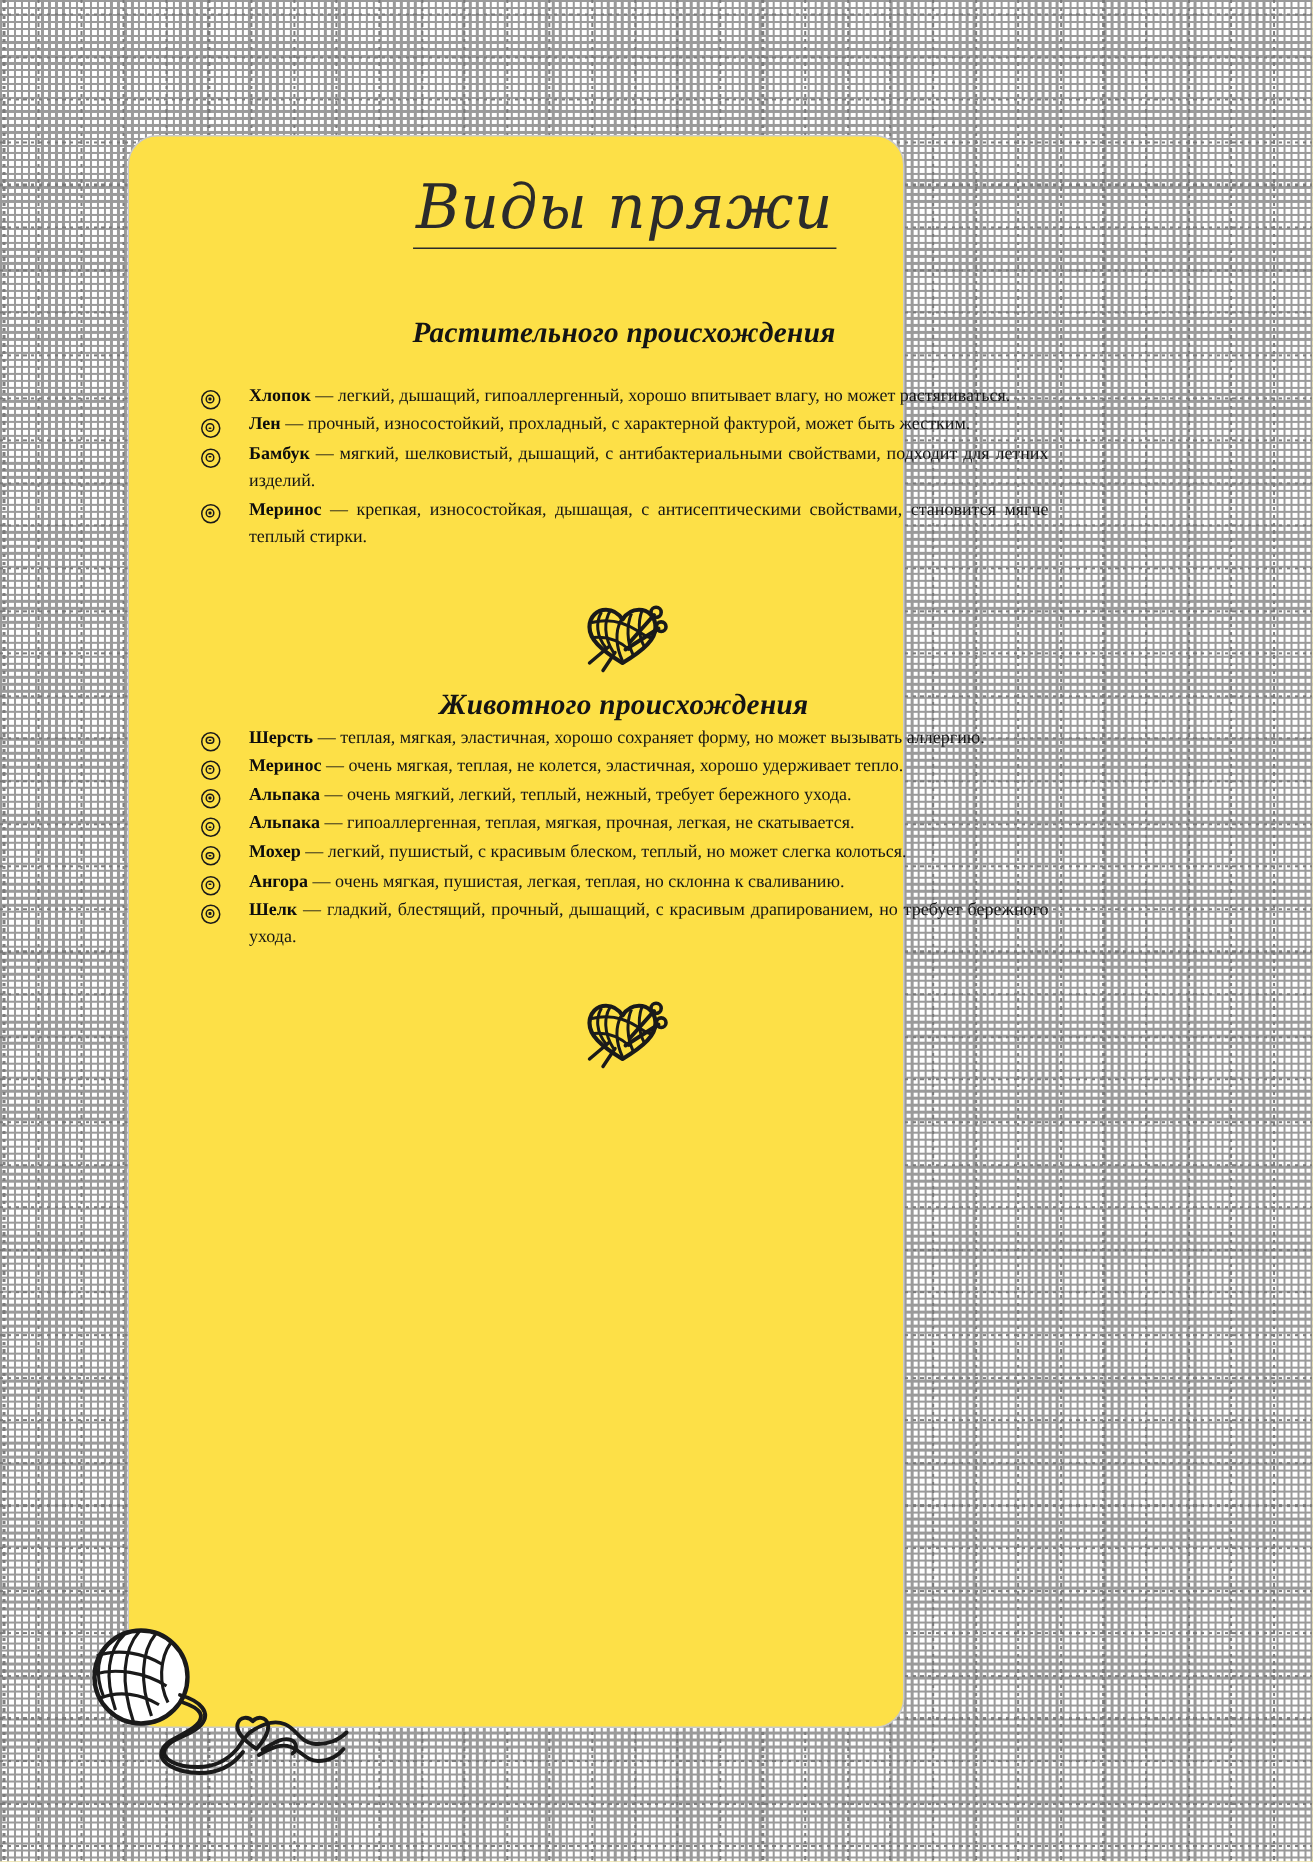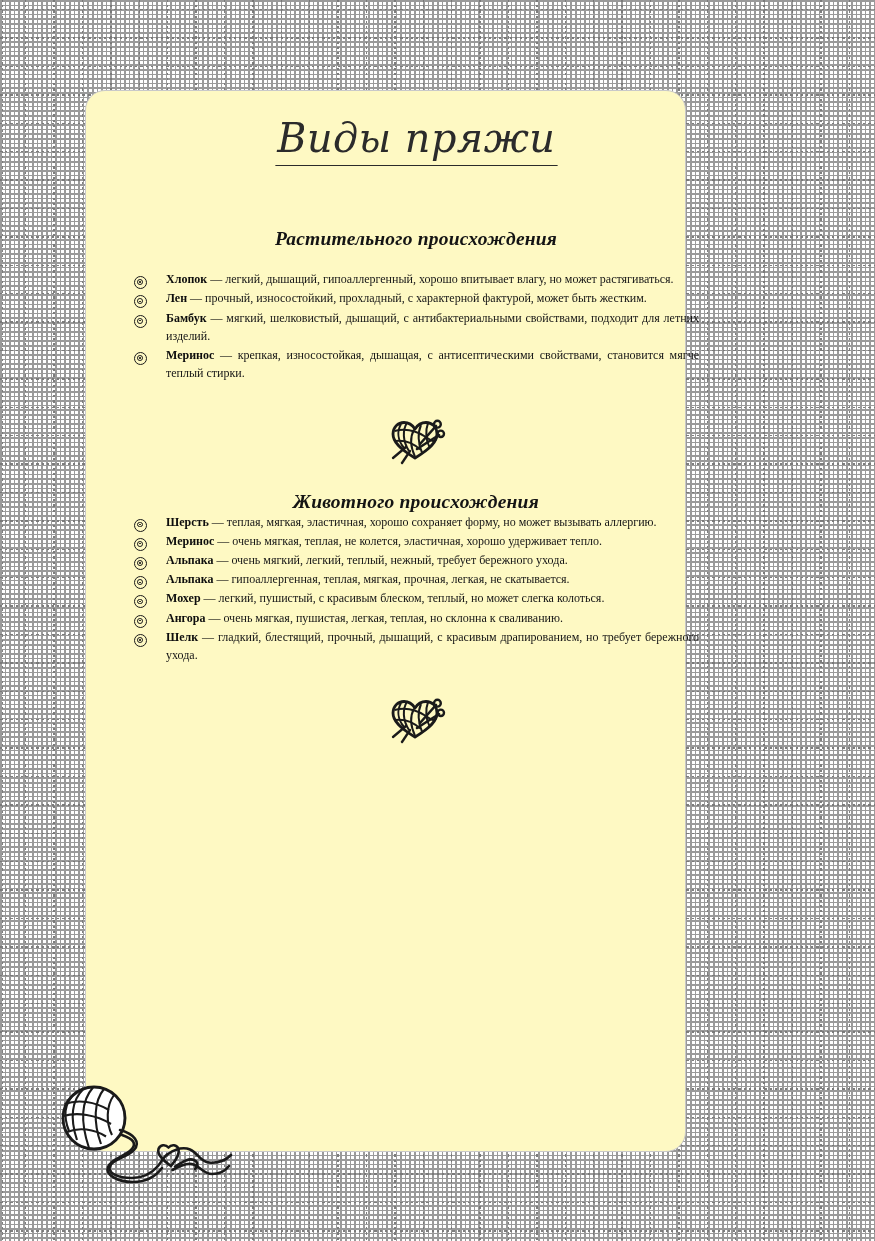--- a/index.html
+++ b/index.html
@@ -60,23 +60,23 @@
     mask-image: repeating-linear-gradient(to right,
         #000 0px, #000 2.2px, rgba(0,0,0,0) 2.2px, rgba(0,0,0,0) 5.2px);
     background-position: 0 9px;
   }
 
   
   .card {
     position: absolute;
     left: 85px;
     top: 90px;
-    width: 601px;
+    width: 518px;
     height: 1062px;
-    background: #fef9c3;
+    background: #fde047;
     border: 1.6px solid #c9c9c9;
     border-radius: 20px;
     box-sizing: border-box;
     z-index: 3;
   }
 
   .card-inner {
     position: absolute;
     left: 47px;
     top: 0;
@@ -115,22 +115,22 @@
   
   .section-heading {
     text-align: center;
     font-family: "Liberation Serif", "DejaVu Serif", serif;
     font-style: italic;
     font-weight: bold;
     font-size: 19.5px;
     color: #141414;
     letter-spacing: 0.2px;
   }
-  .sec-1-heading { margin-top: 60px; }
-  .sec-2-heading { margin-top: 16px; }
+  .sec-1-heading { margin-top: 44px; }
+  .sec-2-heading { margin-top: 0px; }
 
   
   ul.yarn-list {
     list-style: none;
     margin: 0;
     padding: 0;
     font-size: 12px;
     line-height: 1.52;
     color: #151515;
     text-align: justify;

